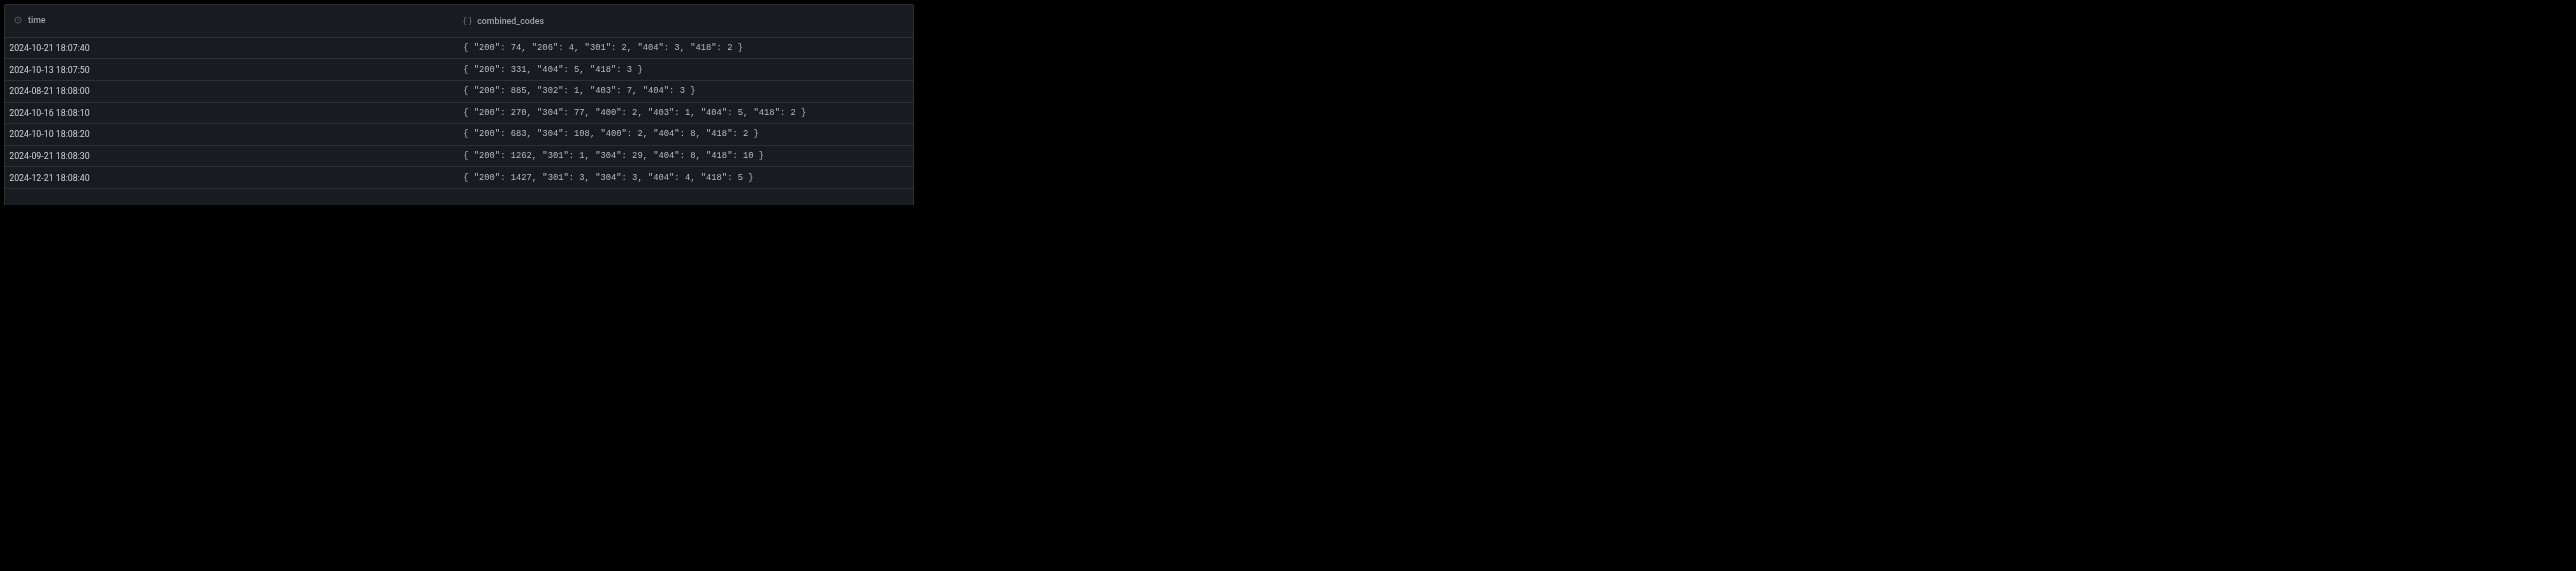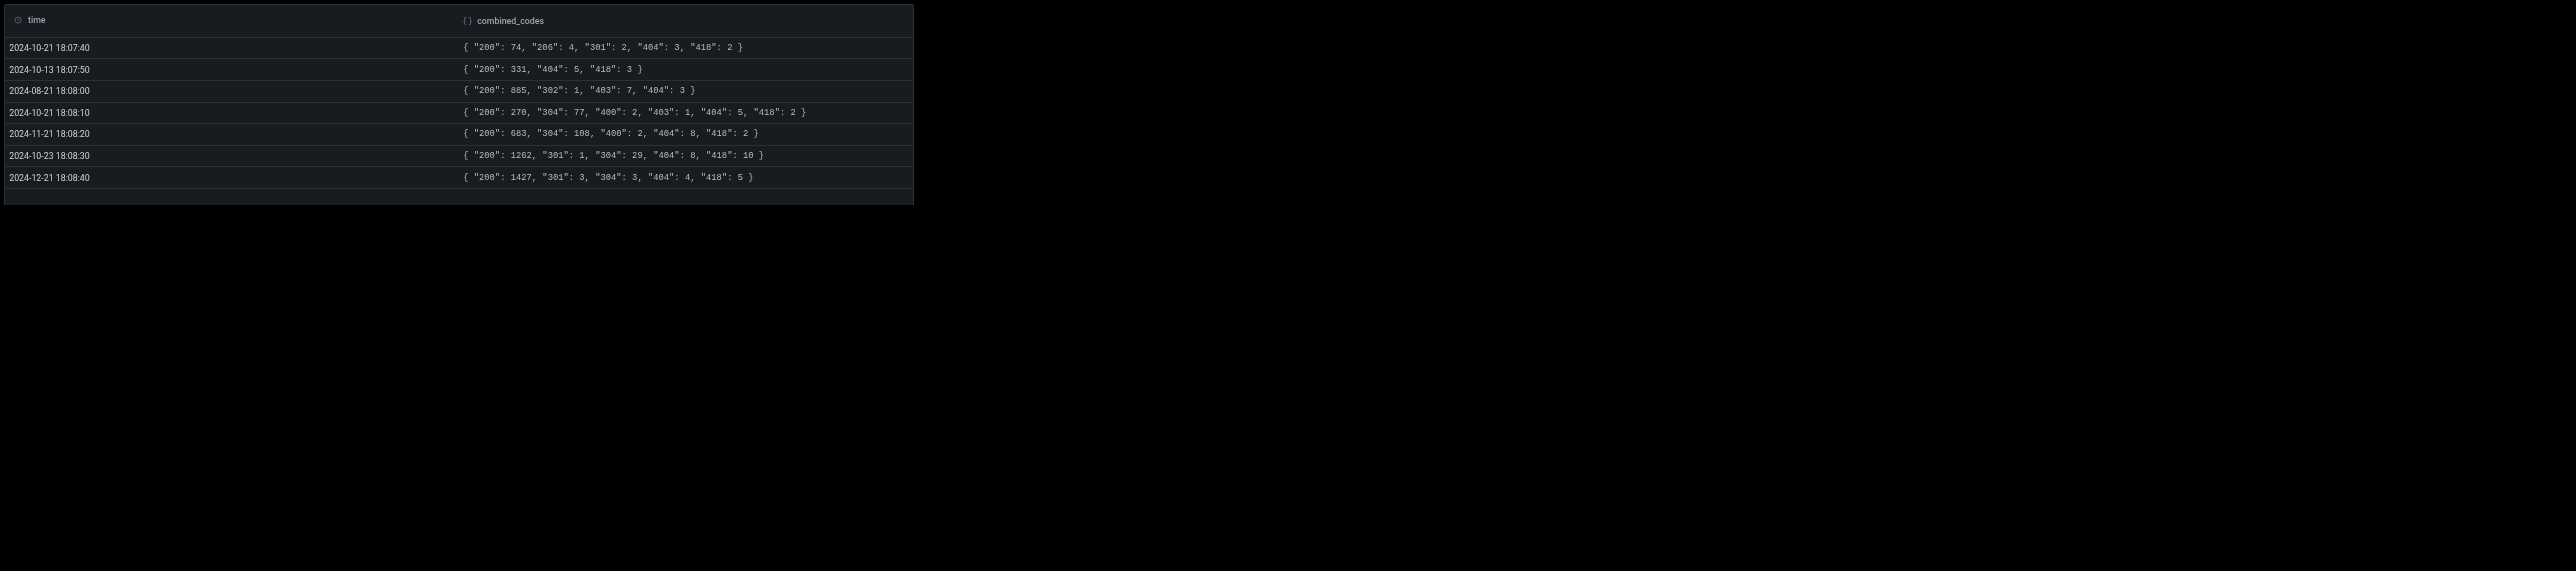--- a/index.html
+++ b/index.html
@@ -131,29 +131,29 @@
         </tr>
         <tr>
           <td class="td-time">2024-10-13 18:07:50</td>
           <td class="td-codes">{ "200": 331, "404": 5, "418": 3 }</td>
         </tr>
         <tr>
           <td class="td-time">2024-08-21 18:08:00</td>
           <td class="td-codes">{ "200": 885, "302": 1, "403": 7, "404": 3 }</td>
         </tr>
         <tr>
-          <td class="td-time">2024-10-21 18:08:10</td>
+          <td class="td-time">2024-10-16 18:08:10</td>
           <td class="td-codes">{ "200": 270, "304": 77, "400": 2, "403": 1, "404": 5, "418": 2 }</td>
         </tr>
         <tr>
-          <td class="td-time">2024-11-21 18:08:20</td>
+          <td class="td-time">2024-10-10 18:08:20</td>
           <td class="td-codes">{ "200": 683, "304": 108, "400": 2, "404": 8, "418": 2 }</td>
         </tr>
         <tr>
-          <td class="td-time">2024-10-23 18:08:30</td>
+          <td class="td-time">2024-09-21 18:08:30</td>
           <td class="td-codes">{ "200": 1262, "301": 1, "304": 29, "404": 8, "418": 10 }</td>
         </tr>
         <tr>
           <td class="td-time">2024-12-21 18:08:40</td>
           <td class="td-codes">{ "200": 1427, "301": 3, "304": 3, "404": 4, "418": 5 }</td>
         </tr>
       </tbody>
   </table>
   <div class="fade-bottom"></div>
 </div>

